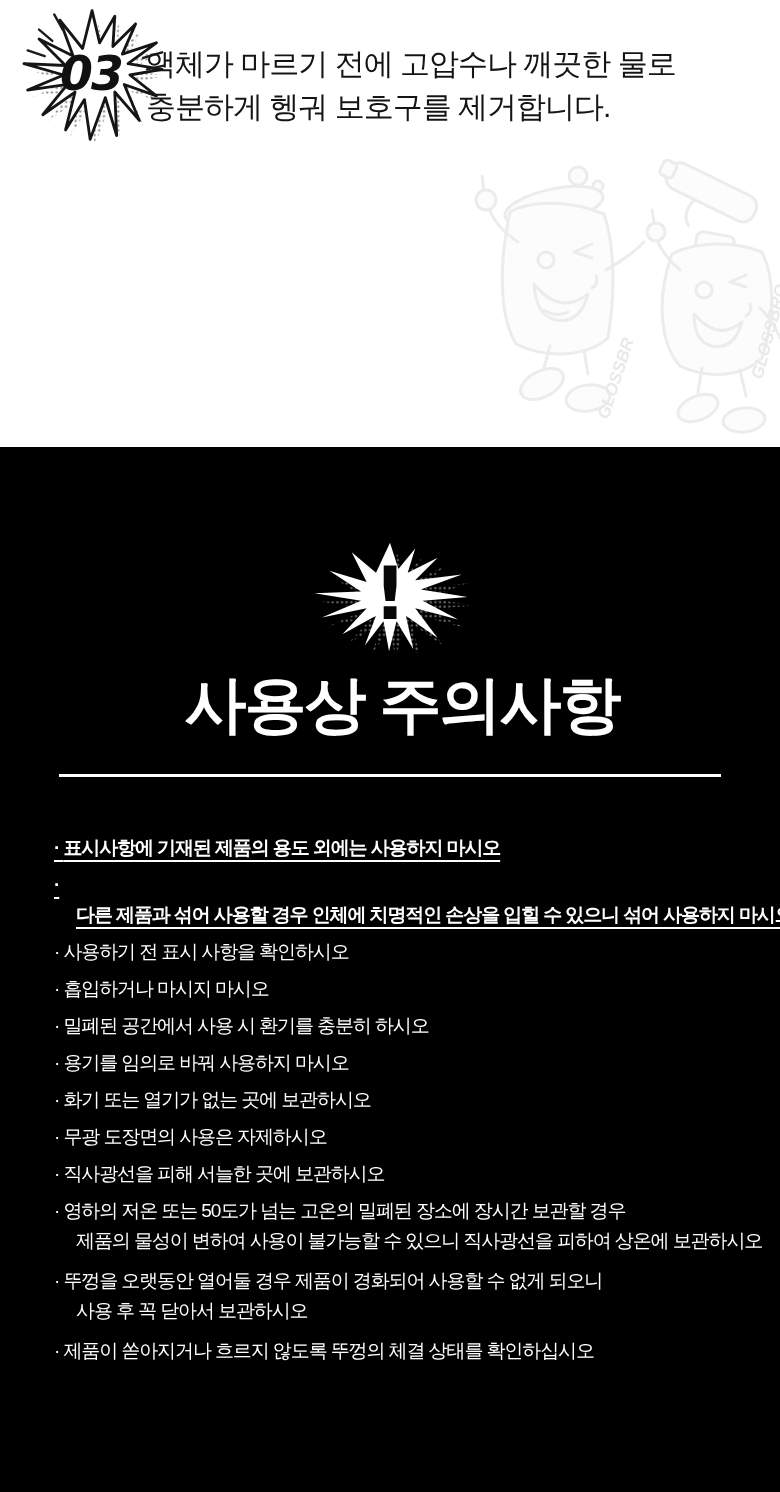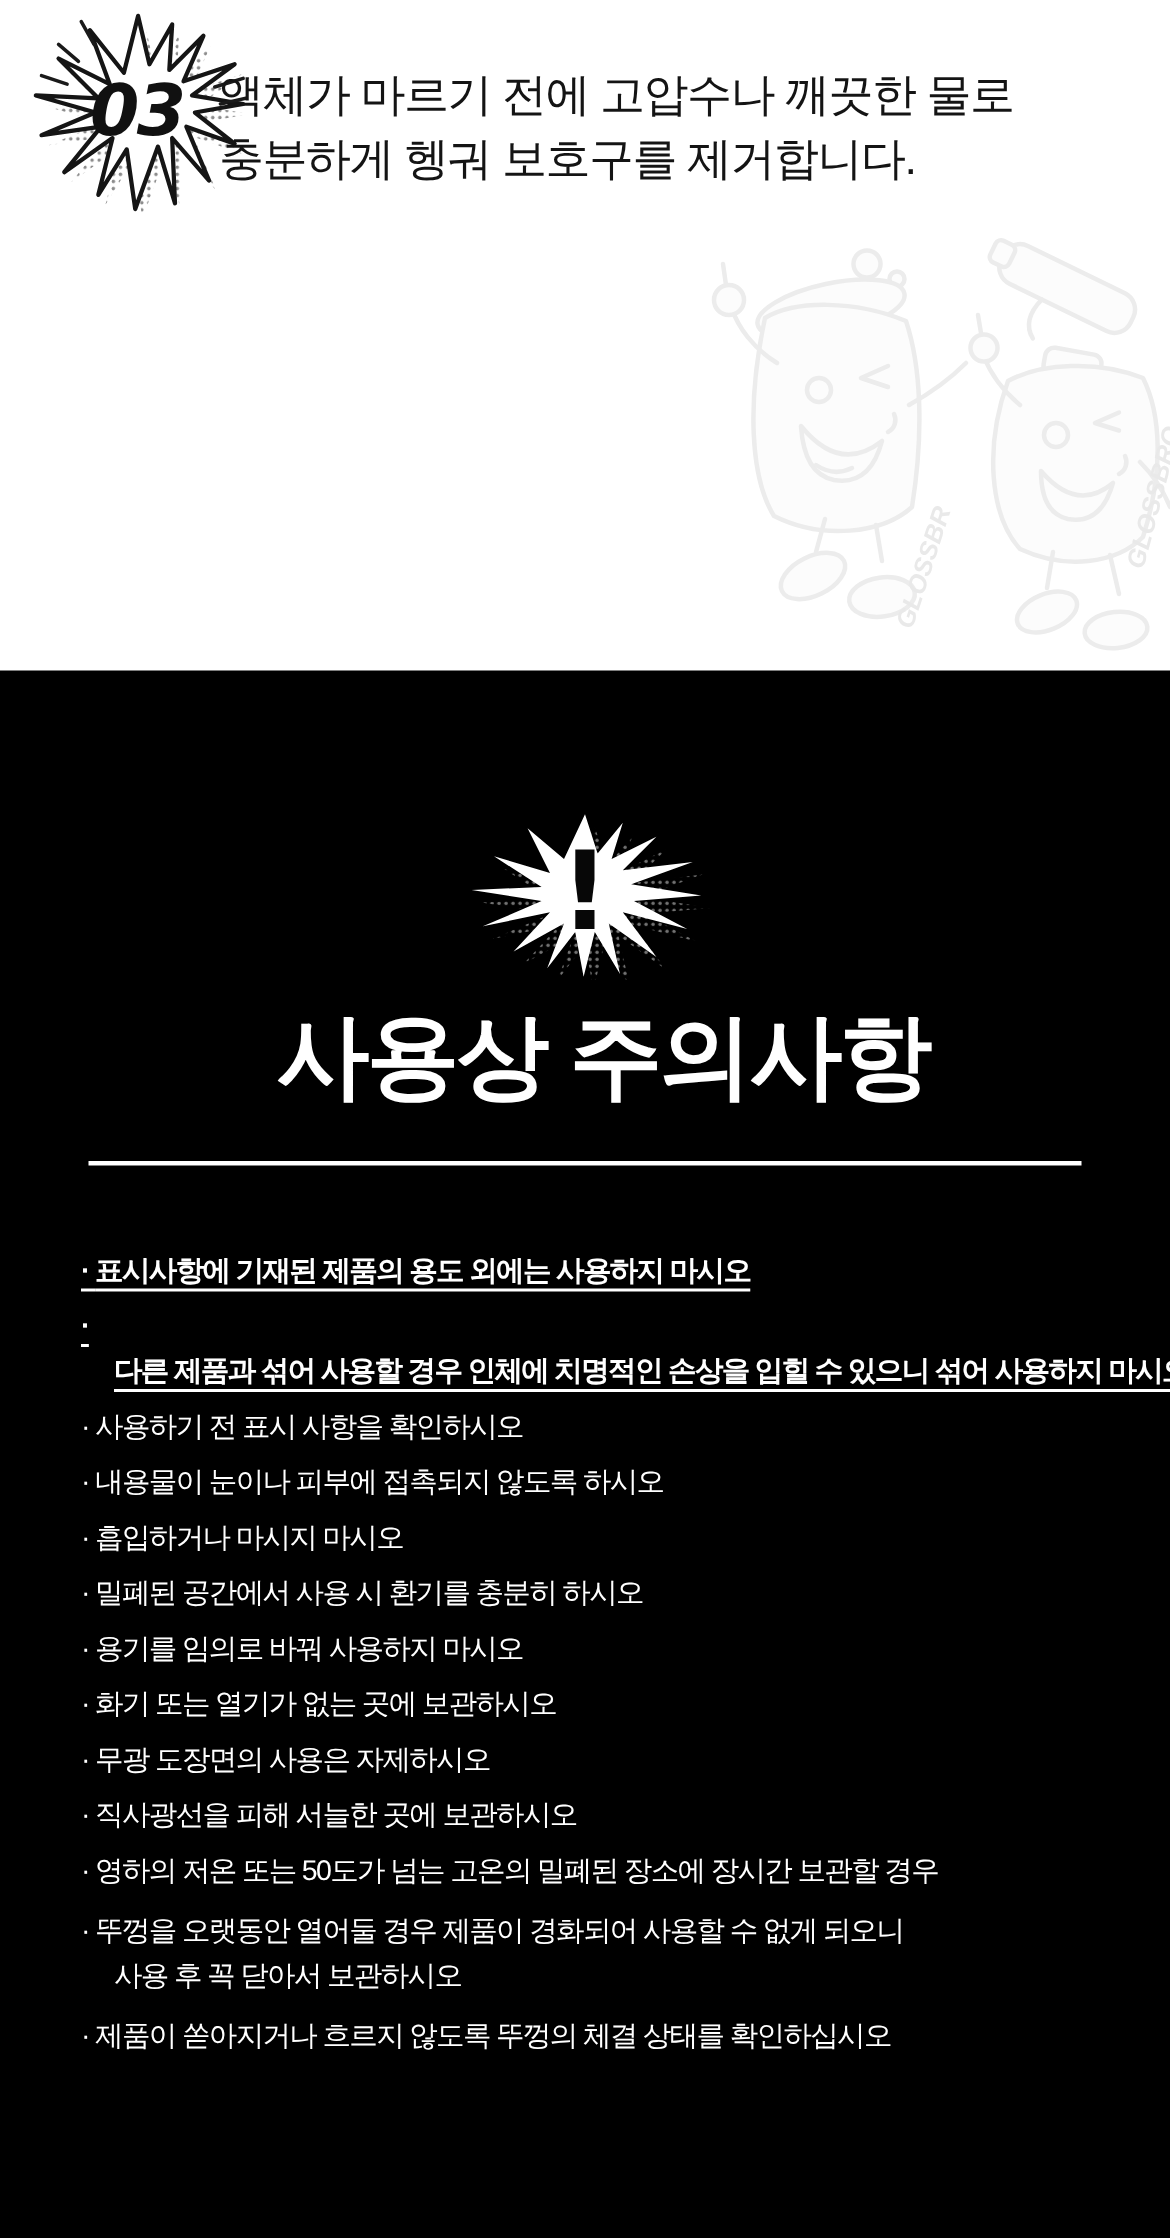--- a/index.html
+++ b/index.html
@@ -128,25 +128,24 @@
     </svg>
 
     <h1 class="warning-title">사용상 주의사항</h1>
 
     <div class="divider"></div>
 
     <ul class="precautions">
         <li class="em"><span class="bullet">· </span><span class="line">표시사항에 기재된 제품의 용도 외에는 사용하지 마시오</span></li>
         <li class="em"><span class="bullet">· </span><span class="line">다른 제품과 섞어 사용할 경우 인체에 치명적인 손상을 입힐 수 있으니 섞어 사용하지 마시오</span></li>
         <li><span class="bullet">· </span><span class="line">사용하기 전 표시 사항을 확인하시오</span></li>
-        <li><span class="bullet">· </span><span class="line">내용물이 눈이나 피부에 접촉되지 않도록 하시오</span></li>
         <li><span class="bullet">· </span><span class="line">흡입하거나 마시지 마시오</span></li>
         <li><span class="bullet">· </span><span class="line">밀폐된 공간에서 사용 시 환기를 충분히 하시오</span></li>
         <li><span class="bullet">· </span><span class="line">용기를 임의로 바꿔 사용하지 마시오</span></li>
         <li><span class="bullet">· </span><span class="line">화기 또는 열기가 없는 곳에 보관하시오</span></li>
         <li><span class="bullet">· </span><span class="line">무광 도장면의 사용은 자제하시오</span></li>
         <li><span class="bullet">· </span><span class="line">직사광선을 피해 서늘한 곳에 보관하시오</span></li>
-        <li class="multi"><span class="bullet">· </span><span class="line">영하의 저온 또는 50도가 넘는 고온의 밀폐된 장소에 장시간 보관할 경우</span></li>
+        <li class="multi"><span class="bullet">· </span><span class="line">영하의 저온 또는 50도가 넘는 고온의 밀폐된 장소에 장시간 보관할 경우</span><span class="line">제품의 물성이 변하여 사용이 불가능할 수 있으니 직사광선을 피하여 상온에 보관하시오</span></li>
         <li class="multi"><span class="bullet">· </span><span class="line">뚜껑을 오랫동안 열어둘 경우 제품이 경화되어 사용할 수 없게 되오니</span><span class="line">사용 후 꼭 닫아서 보관하시오</span></li>
         <li><span class="bullet">· </span><span class="line">제품이 쏟아지거나 흐르지 않도록 뚜껑의 체결 상태를 확인하십시오</span></li>
       </ul>
   </section>
 </div>
 
 </body></html>

